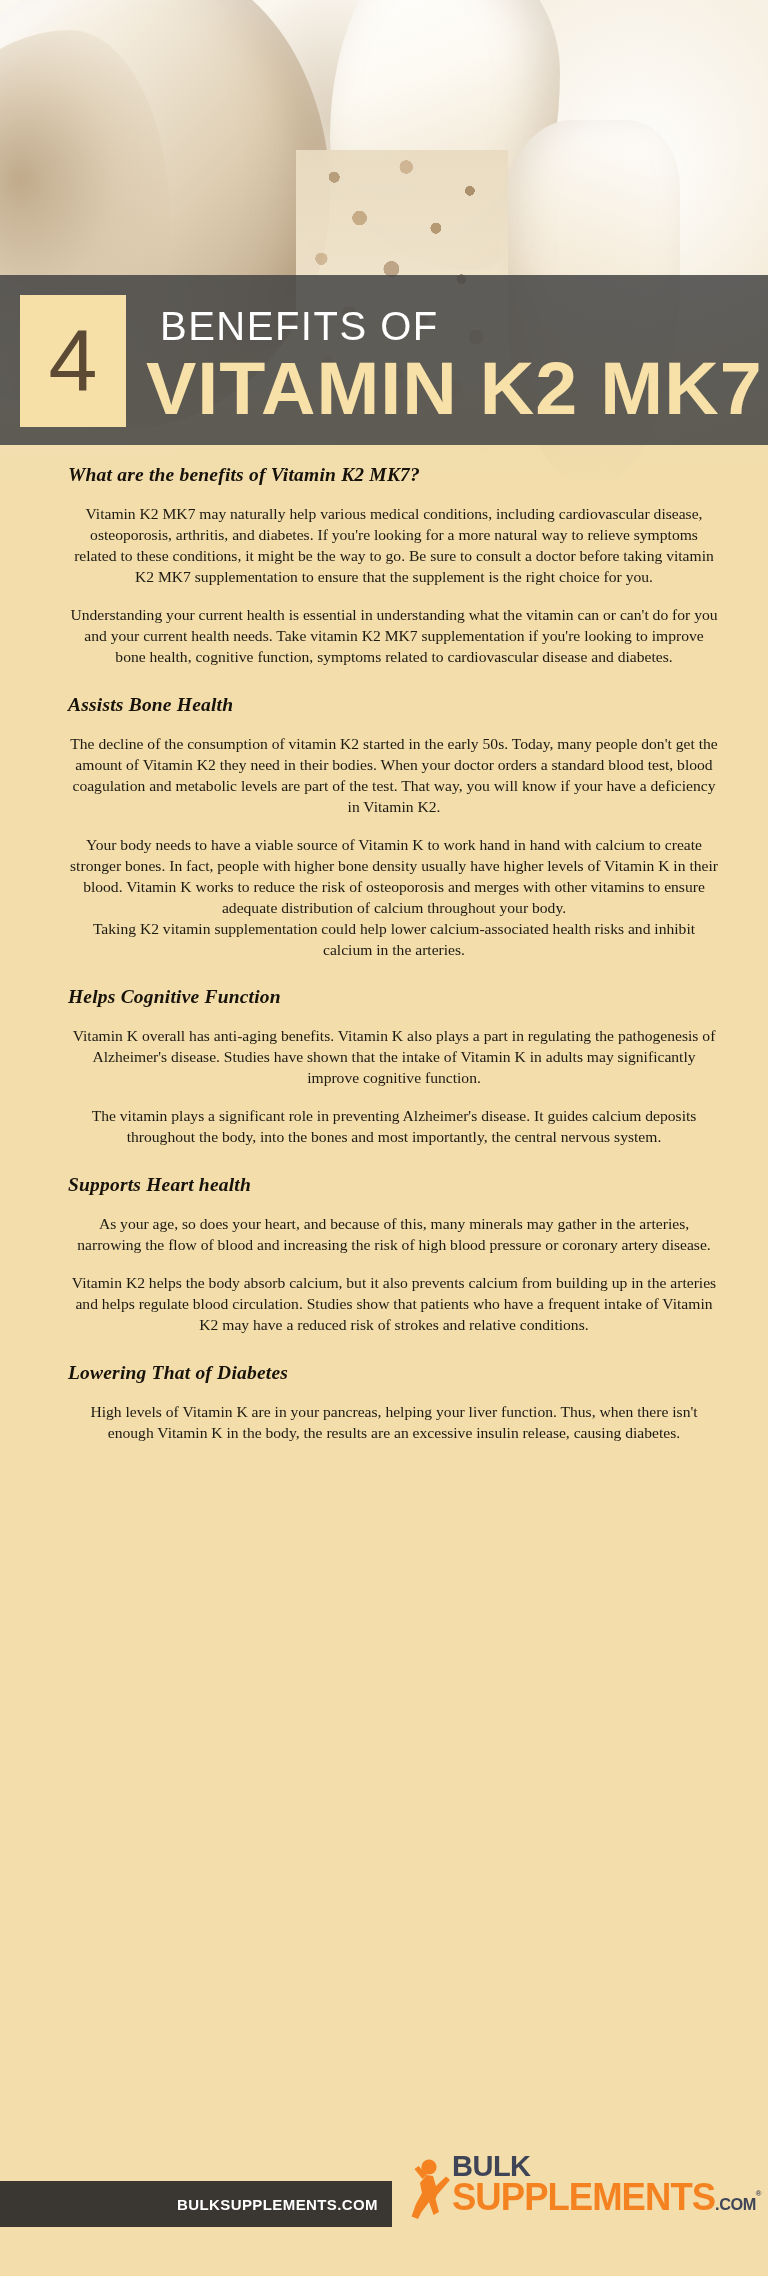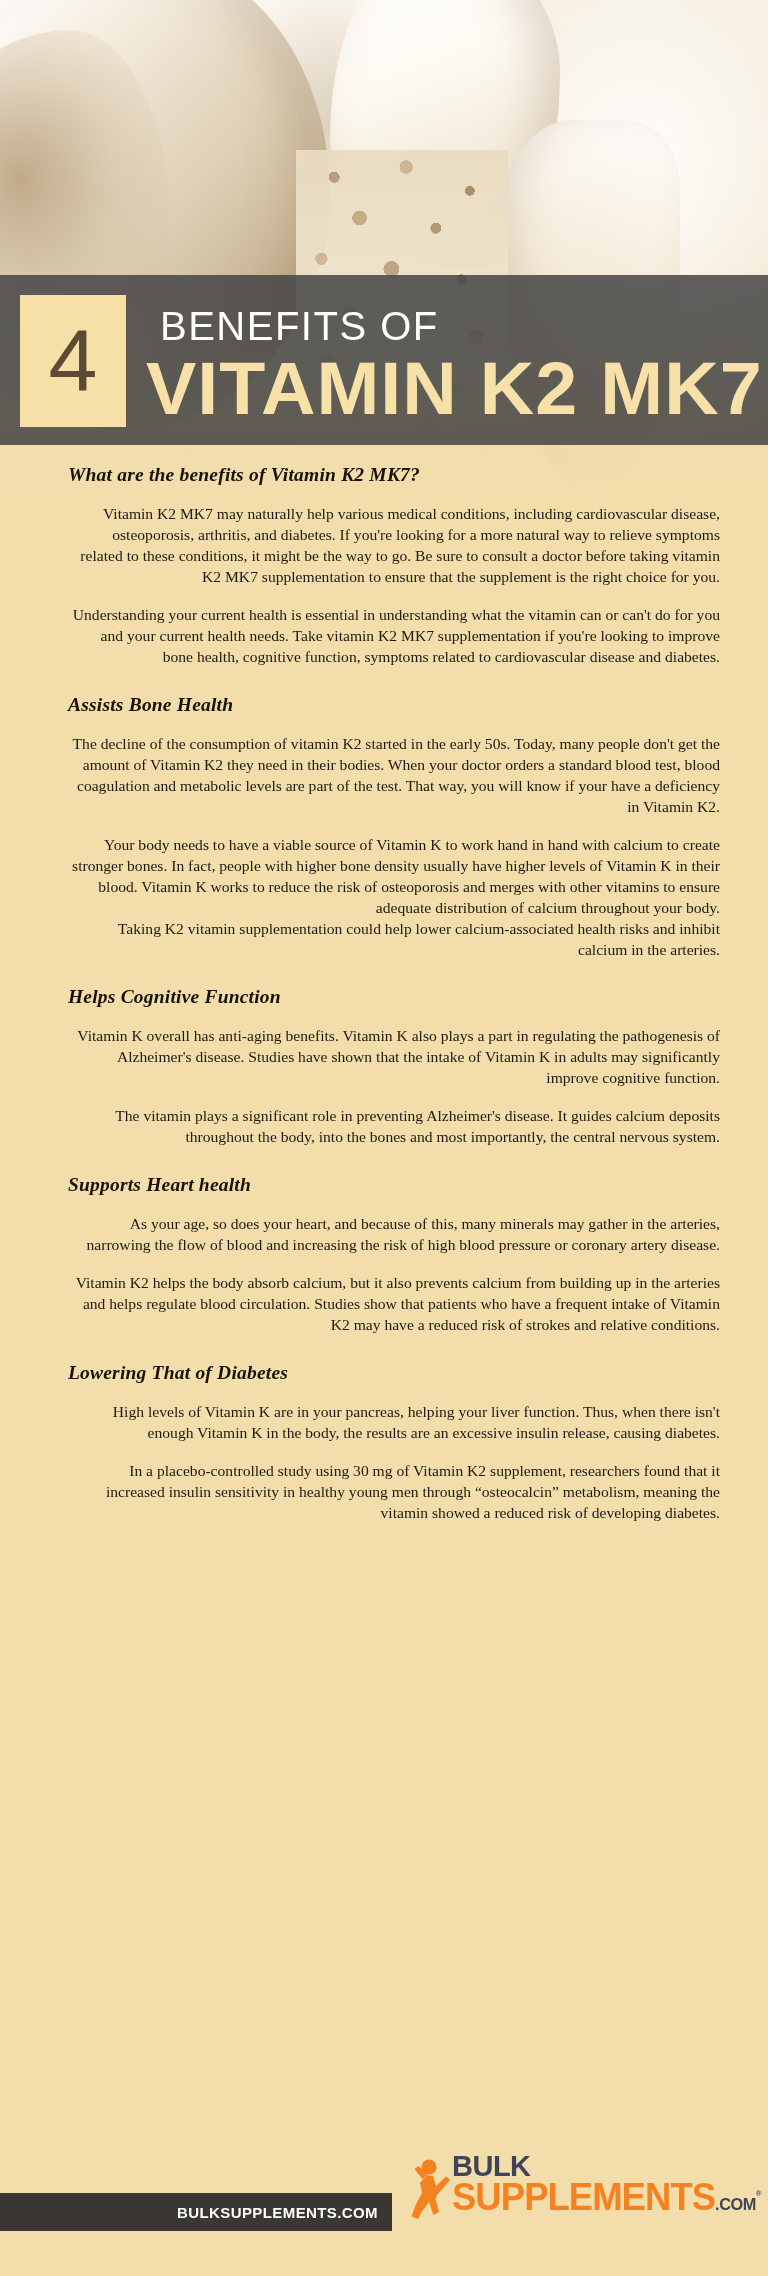--- a/index.html
+++ b/index.html
@@ -123,31 +123,31 @@
   h2{
     font-family:"Liberation Serif", serif;
     font-size:19.5px; font-weight:bold; font-style:italic;
     color:#17120a; letter-spacing:.2px;
     margin:0 0 18px 0;
   }
   .sec + .sec { margin-top:26px; }
   .sec:first-child h2 { margin-bottom:18px; }
   p{
     font-size:15.6px; line-height:1.345; color:#1d1a12;
-    margin:0 0 17px 0; text-align:right;
+    margin:0 0 17px 0; text-align:center;
   }
   p.tight { margin-bottom:0; }
   p:last-child { margin-bottom:0; }
 
   
   .footer{
     position:absolute; left:0; top:2181px; width:768px; height:38px;
   }
   .footer-bar{
-    position:absolute; left:0; top:12px; width:392px; height:38px;
+    position:absolute; left:0; top:0; width:392px; height:46px;
     background:#3a3632;
     display:flex; align-items:center; justify-content:flex-end;
     padding-right:14px;
   }
   .footer-bar span{
     font-family:"Liberation Sans", sans-serif;
     font-size:15px; font-weight:700; color:#ffffff; letter-spacing:.4px;
   }
   .logo{
     position:absolute; left:406px; top:-28px; width:340px; height:72px;
@@ -217,21 +217,20 @@
 
   <div class="sec">
     <h2>Supports Heart health</h2>
     <p>As your age, so does your heart, and because of this, many minerals may gather in the arteries, narrowing the flow of blood and increasing the risk of high blood pressure or coronary artery disease.</p>
     <p>Vitamin K2 helps the body absorb calcium, but it also prevents calcium from building up in the arteries and helps regulate blood circulation. Studies show that patients who have a frequent intake of Vitamin K2 may have a reduced risk of strokes and relative conditions.</p>
   </div>
 
   <div class="sec">
     <h2>Lowering That of Diabetes</h2>
     <p>High levels of Vitamin K are in your pancreas, helping your liver function. Thus, when there isn't enough Vitamin K in the body, the results are an excessive insulin release, causing diabetes.</p>
-    <p>In a placebo-controlled study using 30 mg of Vitamin K2 supplement, researchers found that it increased insulin sensitivity in healthy young men through “osteocalcin” metabolism, meaning the vitamin showed a reduced risk of developing diabetes.</p>
   </div>
 
 </div>
 
 <div class="footer">
   <div class="footer-bar">
     <span>BULKSUPPLEMENTS.COM</span>
   </div>
 
   <div class="logo">

